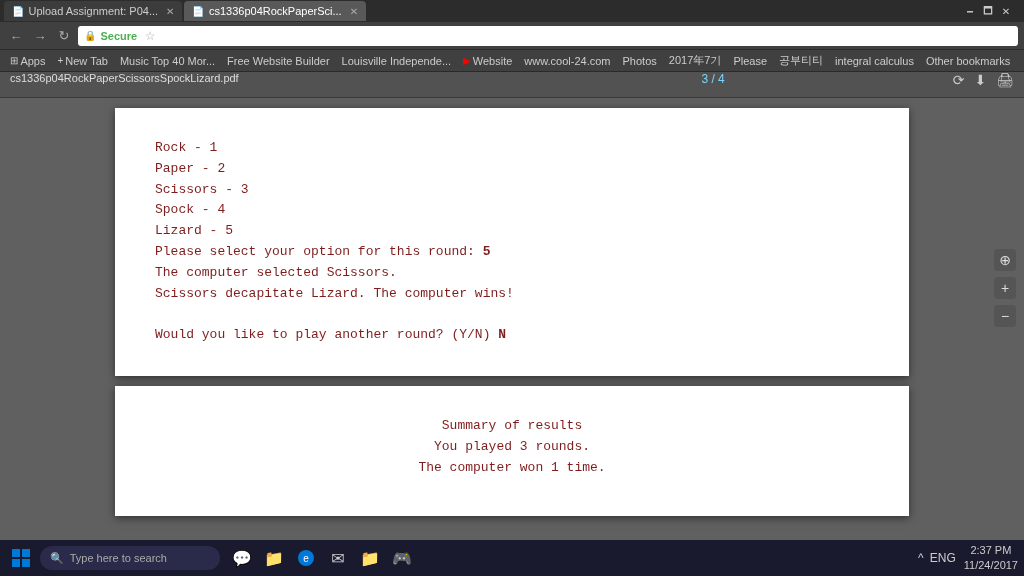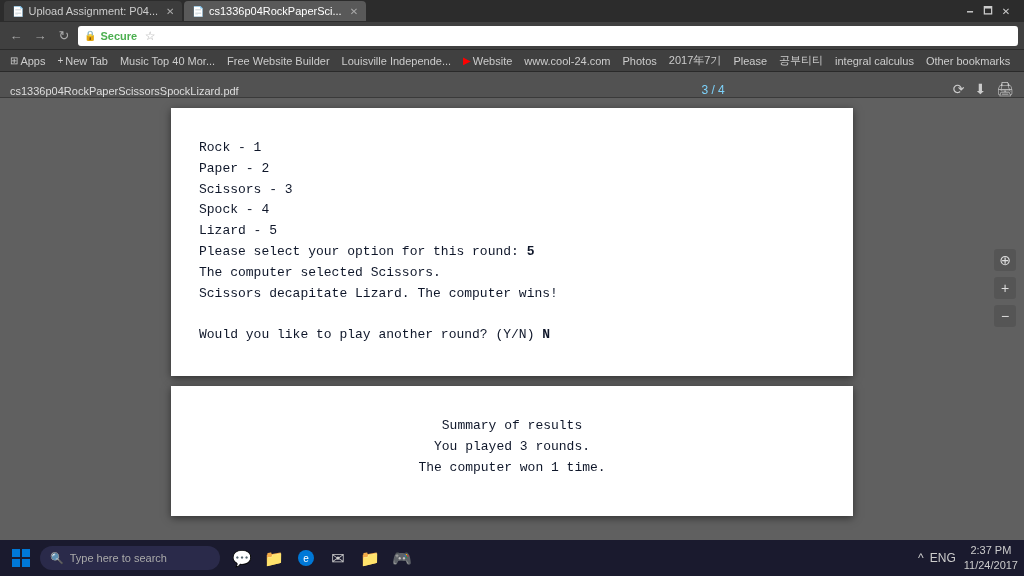--- a/index.html
+++ b/index.html
@@ -143,21 +143,21 @@
     }
     .bm-icon {
       font-size: 10px;
     }
 
     
     .pdf-toolbar {
       height: 26px;
       background: #525252;
       display: flex;
-      align-items: flex-end;
+      align-items: flex-start;
       padding: 0 10px;
       gap: 8px;
       border-bottom: 1px solid #3a3a3a;
     }
     .pdf-title {
       font-size: 11px;
       color: #ddd;
       flex: 1;
     }
     .pdf-toolbar-center {
@@ -186,27 +186,27 @@
       display: flex;
       flex-direction: column;
       align-items: center;
       padding: 10px 0;
       gap: 10px;
     }
 
     
     .pdf-page {
       background: #fff;
-      width: 682px;
+      width: 794px;
       min-height: 200px;
       box-shadow: 0 2px 8px rgba(0,0,0,0.5);
-      padding: 30px 28px;
+      padding: 30px 40px;
       font-family: 'Courier New', Courier, monospace;
       font-size: 13px;
-      color: #0f172a;
+      color: #7f1d1d;
       line-height: 1.6;
     }
 
     .pdf-page pre {
       font-family: 'Courier New', Courier, monospace;
       font-size: 13px;
       white-space: pre-wrap;
       line-height: 1.6;
     }
 

